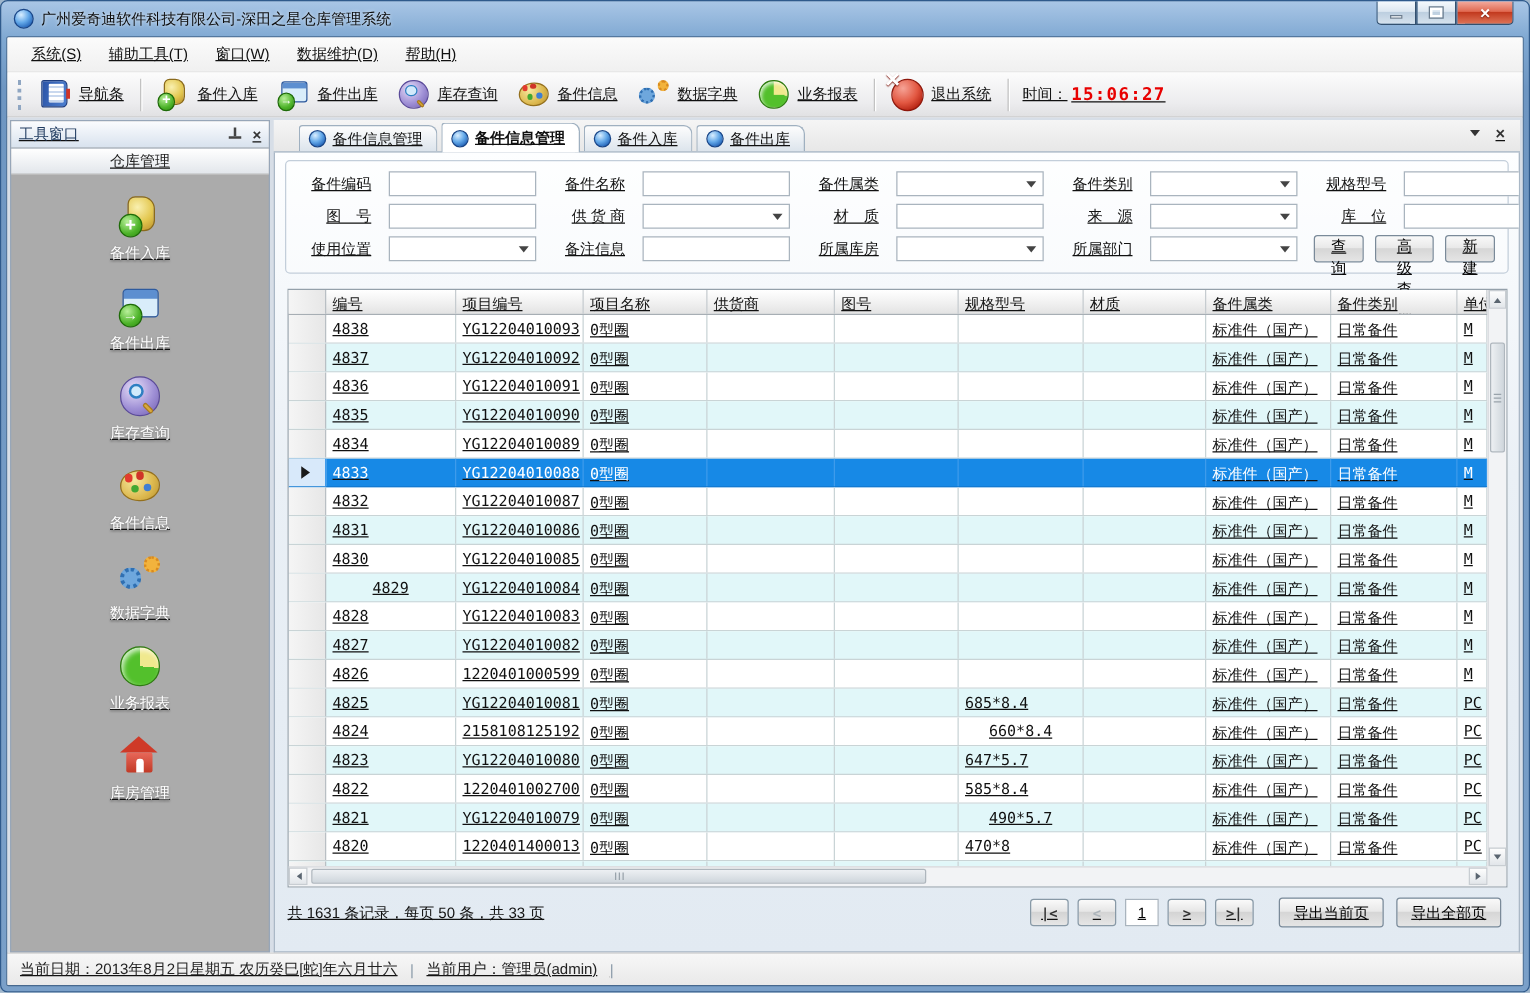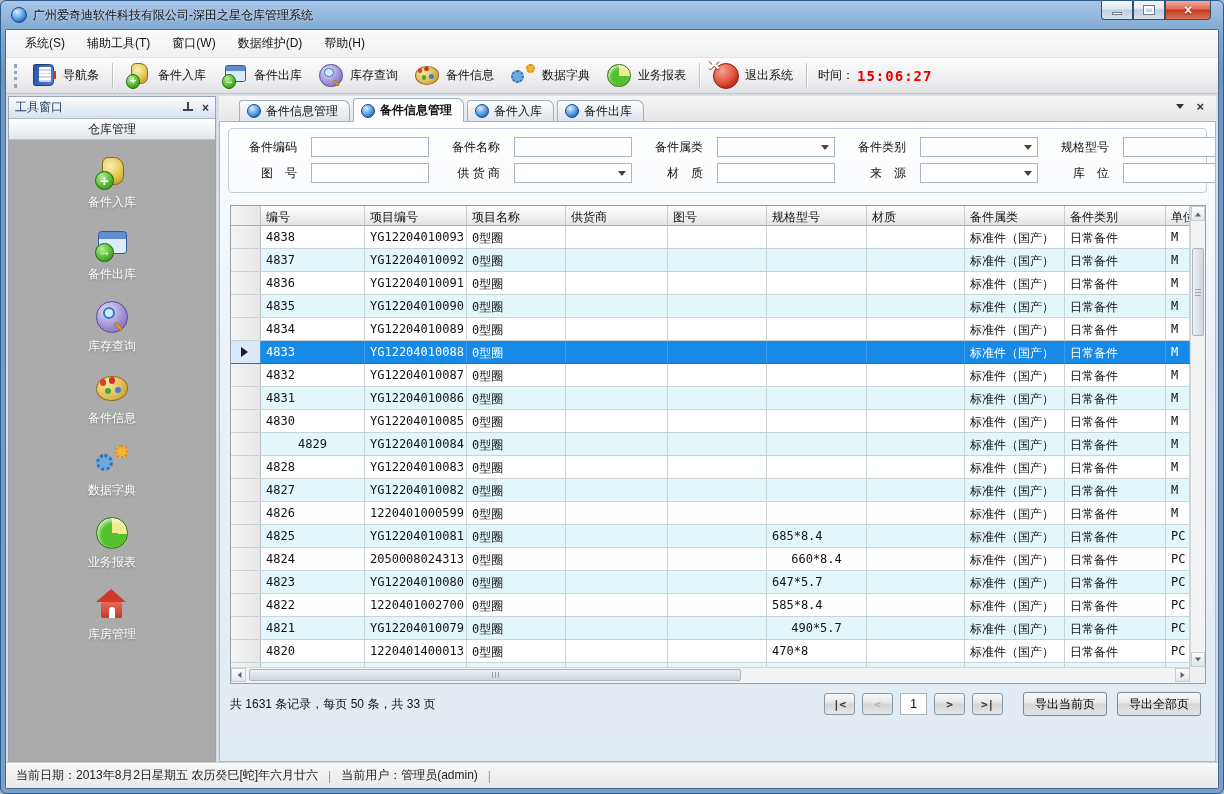--- a/index.html
+++ b/index.html
@@ -14,21 +14,21 @@
   .win-title{margin-left:6px;color:#0D0D0D;text-shadow:0 0 3px rgba(255,255,255,.8);}
   .win-buttons{position:absolute;right:8px;top:0;display:flex;}
   .wbtn{width:32px;height:19px;border:1px solid #33506F;border-top:none;display:flex;align-items:center;justify-content:center;
     background:linear-gradient(#F6FAFD,#DCE7F1 45%,#BDCFE0 50%,#D6E2ED);}
   .wbtn.first{border-radius:0 0 0 4px;}
   .wbtn.close{width:46px;border-radius:0 0 4px 0;background:linear-gradient(#F3AC9F,#E06A52 45%,#C23A1F 50%,#DE7357);}
   .glyph-min{width:10px;height:3px;background:#fff;border:1px solid #6A7C8E;margin-top:6px;}
   .glyph-max{width:10px;height:8px;border:2px solid #fff;outline:1px solid #6A7C8E;background:transparent;}
   .glyph-close{color:#fff;font-weight:bold;font-size:14px;line-height:1;text-shadow:0 1px 1px #6E150A;}
 
-  .client{height:760px;border:1px solid #46688E;background:#fff;display:flex;flex-direction:column;border-radius:2px;}
+  .client{height:760px;border:1px solid #46688E;background:#fff;display:flex;flex-direction:column;border-radius:2px;text-decoration:underline;}
 
   
   .menubar{height:28px;background:linear-gradient(#FBFBFB,#F0F0F0);border-bottom:1px solid #E2E2E2;display:flex;align-items:center;padding:0 8px;flex:none;}
   .menu-item{padding:4px 11px;cursor:default;}
 
   
   .toolbar{height:36px;background:linear-gradient(#FCFCFC,#ECECEE 70%,#E1E1E3);border-bottom:1px solid #C6C6C6;
     display:flex;align-items:center;padding:0 4px;flex:none;}
   .tb-grip{width:3px;height:24px;border-left:3px dotted #8FA6C2;margin:0 6px 0 4px;}
   #toolbar-items{display:flex;align-items:center;height:100%;}
@@ -417,20 +417,43 @@
                 </div>
                 <div class="fgroup">
                   <span class="flabel">来　源</span>
                   <div class="ffield fselect"></div>
                 </div>
                 <div class="fgroup">
                   <span class="flabel">库　位</span>
                   <div class="ffield fselect"></div>
                 </div>
               </div>
+              <div class="form-row">
+                <div class="fgroup">
+                  <span class="flabel">使用位置</span>
+                  <div class="ffield fselect"></div>
+                </div>
+                <div class="fgroup">
+                  <span class="flabel">备注信息</span>
+                  <input class="ffield finput" type="text" style="">
+                </div>
+                <div class="fgroup">
+                  <span class="flabel">所属库房</span>
+                  <div class="ffield fselect"></div>
+                </div>
+                <div class="fgroup">
+                  <span class="flabel">所属部门</span>
+                  <div class="ffield fselect"></div>
+                </div>
+                <div class="form-buttons">
+                  <button class="btn">查询</button>
+                  <button class="btn">高级查询</button>
+                  <button class="btn">新建</button>
+                </div>
+              </div>
             </div>
 
           <div class="grid">
             <div>
               <div class="g-hrow" id="grid-header">
                   <div class="g-hcell g-ind"></div>
                   <div class="g-hcell" style="width: 104px;">编号</div>
                   <div class="g-hcell" style="width: 102px;">项目编号</div>
                   <div class="g-hcell" style="width: 99px;">项目名称</div>
                   <div class="g-hcell" style="width: 102px;">供货商</div>
@@ -620,21 +643,21 @@
                     <div class="g-cell" style="width: 99px;"></div>
                     <div class="g-cell" style="width: 100px;">685*8.4</div>
                     <div class="g-cell" style="width: 98px;"></div>
                     <div class="g-cell" style="width: 100px;">标准件（国产）</div>
                     <div class="g-cell" style="width: 101px;">日常备件</div>
                     <div class="g-cell" style="width: 24px;">PC</div>
                   </div>
                   <div class="g-row">
                     <div class="g-cell g-ind"></div>
                     <div class="g-cell" style="width: 104px;">4824</div>
-                    <div class="g-cell" style="width: 102px;">2050008024313</div>
+                    <div class="g-cell" style="width: 102px;">2158108125192</div>
                     <div class="g-cell" style="width: 99px;">0型圈</div>
                     <div class="g-cell" style="width: 102px;"></div>
                     <div class="g-cell" style="width: 99px;"></div>
                     <div class="g-cell" style="width: 100px; text-align: center;">660*8.4</div>
                     <div class="g-cell" style="width: 98px;"></div>
                     <div class="g-cell" style="width: 100px;">标准件（国产）</div>
                     <div class="g-cell" style="width: 101px;">日常备件</div>
                     <div class="g-cell" style="width: 24px;">PC</div>
                   </div>
                   <div class="g-row">

